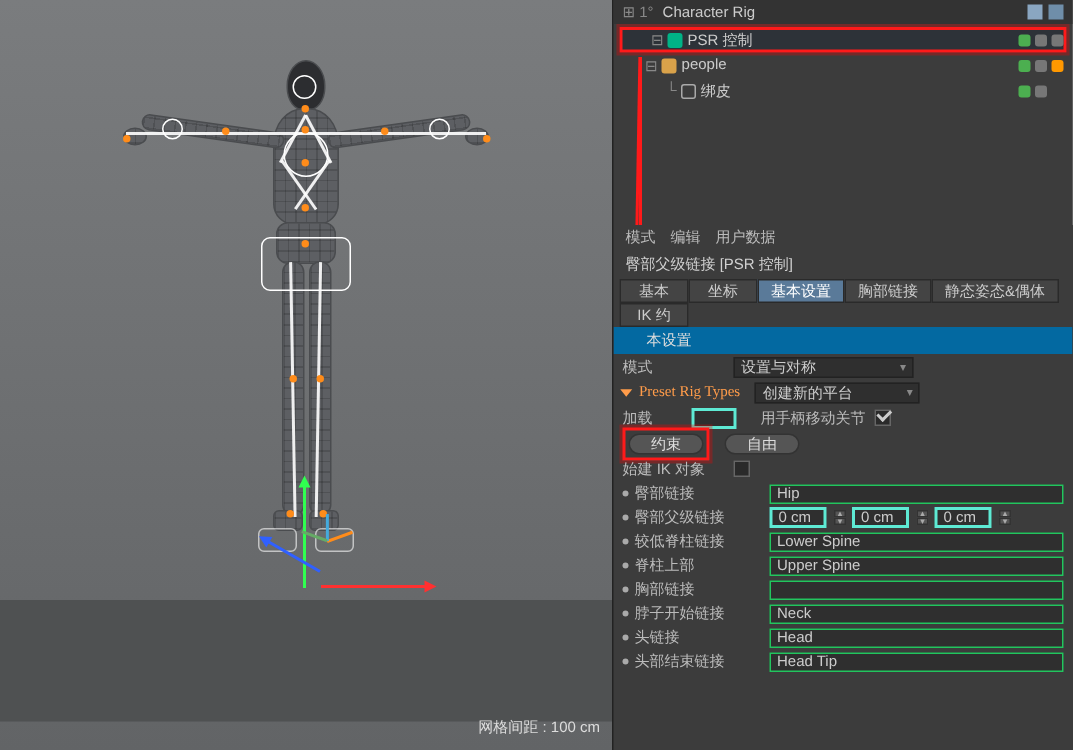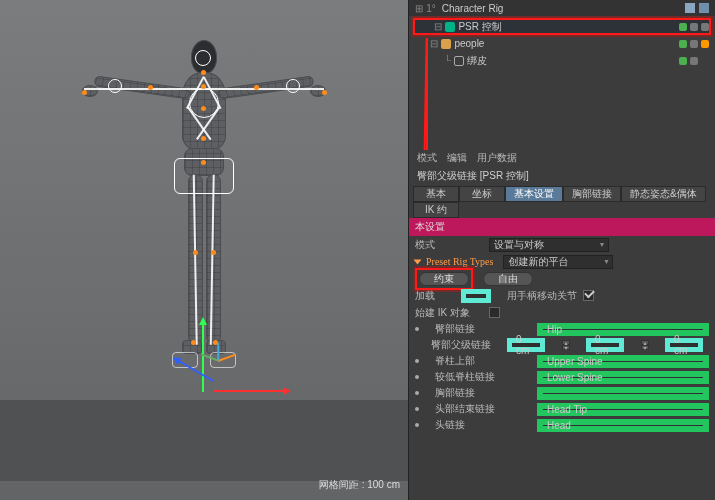--- a/index.html
+++ b/index.html
@@ -61,36 +61,36 @@
   .hi-red{border:2px solid #ff1a1a;box-shadow:0 0 0 2px rgba(255,0,0,.3);}
   .red-arrow-v{position:absolute;width:2px;background:#ff1a1a;}
   .red-arrow-v::after{content:"";position:absolute;left:-4px;bottom:-7px;border-top:8px solid #ff1a1a;border-left:5px solid transparent;border-right:5px solid transparent;}
   
   .attr-pane{left:408px; top:150px; width:307px; height:350px; border-left:1px solid #222; overflow:hidden;}
   .attr-tabs{height:16px;display:flex;gap:10px;padding:0 8px;align-items:center;color:#bbb;font-size:10px;}
   .attr-title{padding:3px 8px;font-size:10px;color:#d0d0d0;}
   .tabrow{display:flex;flex-wrap:wrap;gap:0;padding:0 4px;}
   .tab{height:16px;padding:0 8px;font-size:10px;background:#444;color:#ccc;display:flex;align-items:center;border:1px solid #2a2a2a;min-width:46px;justify-content:center;}
   .tab.active{background:#5a7a99;color:#fff;}
-  .section-h{display:flex;align-items:center;gap:4px;padding:2px 6px;font-size:10px;color:#ddd;background:#be185d;}
+  .section-h{display:flex;align-items:center;gap:4px;padding:2px 22px;font-size:10px;color:#ddd;background:#0369a1;}
   .tri{width:0;height:0;border-top:4px solid transparent;border-bottom:4px solid transparent;border-left:5px solid #999;}
   .tri.open{transform:rotate(90deg);}
   .row{display:flex;align-items:center;height:17px;padding:0 6px;gap:6px;font-size:10px;}
   .lbl{color:#bbb;min-width:68px;}
-  .field{background:#2f2f2f;border:5px solid #5eead4;height:14px;flex:0 0 auto;color:#ccc;padding:0 4px;display:flex;align-items:center;}
+  .field{background:#2f2f2f;border:2px solid #5eead4;height:14px;flex:0 0 auto;color:#ccc;padding:0 4px;display:flex;align-items:center;}
   .dd{display:flex;align-items:center;background:#2f2f2f;border:1px solid #222;height:14px;padding:0 4px;color:#ccc;}
   .dd .chev{margin-left:auto;font-size:8px;color:#888;}
   .check{width:11px;height:11px;border:1px solid #666;background:#2a2a2a;position:relative;}
   .check.on::after{content:"";position:absolute;left:1px;top:-1px;width:7px;height:4px;border-left:2px solid #ccc;border-bottom:2px solid #ccc;transform:rotate(-45deg);}
   .btnpill{height:14px;border-radius:8px;padding:0 14px;background:#555;color:#ddd;display:flex;align-items:center;font-size:10px;border:1px solid #333;}
   .joints{display:flex;flex-direction:column;}
-  .jrow{display:flex;align-items:center;height:16px;padding:0 6px;gap:16px;font-size:10px;}
+  .jrow{display:flex;align-items:center;height:16px;padding:0 6px;gap:4px;font-size:10px;}
   .j-o{width:4px;height:4px;background:#aaa;border-radius:50%;}
   .jlbl{color:#bbb;width:86px;white-space:nowrap;}
-  .jfield{flex:1;height:13px;background:#2f2f2f;border:6px solid #22c55e;color:#ccc;padding:0 4px;display:flex;align-items:center;}
+  .jfield{flex:1;height:13px;background:#2f2f2f;border:1px solid #22c55e;color:#ccc;padding:0 4px;display:flex;align-items:center;}
   .spin{display:flex;flex-direction:column;margin-left:1px;}
   .spin div{width:8px;height:5px;background:#555;font-size:6px;line-height:5px;text-align:center;color:#aaa;border:1px solid #333;}
   .preset-label{color:#ff9c4a;font-size:10px;font-family:Liberation Serif, serif;}
 </style>
 </head>
 <body>
 
 <div class="viewport">
   <div class="viewport-floor"></div>
   <div class="char">
@@ -229,31 +229,31 @@
 
 
   <div class="row">
     <div class="tri open" style="border-left-color:#ff9c4a;"></div>
     <span class="preset-label">Preset Rig Types</span>
     <div class="dd" style="width:110px;margin-left:4px;">
       <span>创建新的平台</span>
         <span class="chev">▾</span>
     </div>
   </div>
-  <div class="row" style="gap:10px;">
-    <div class="hi-red" style="padding:2px;">
-      <div class="btnpill">约束</div>
-    </div>
-    <div class="btnpill">自由</div>
-  </div>
   <div class="row">
     <span class="lbl" style="min-width:40px;">加载</span>
     <div class="field" style="width:30px;"></div>
     <span style="color:#bbb;margin-left:10px;">用手柄移动关节</span>
     <div class="check on"></div>
+  </div>
+  <div class="row" style="gap:10px;">
+    <div class="hi-red" style="padding:2px;">
+      <div class="btnpill">约束</div>
+    </div>
+    <div class="btnpill">自由</div>
   </div>
   <div class="row">
     <span class="lbl">始建 IK 对象</span>
     <div class="check"></div>
   </div>
 
   <div class="jrow">
     <div class="j-o"></div>
     <span class="jlbl">臀部链接</span>
     <div class="jfield">Hip</div>
@@ -274,37 +274,42 @@
     <div class="field" style="width:38px;">0 cm</div>
     <div class="spin">
         <div>▴</div>
         <div>▾</div>
       </div>
   </div>
 
   <div class="joints" id="joints-container">
       <div class="jrow">
         <div class="j-o"></div>
+        <span class="jlbl">较低脊柱链接</span>
+        <div class="jfield">Lower Spine</div>
+      </div>
+      <div class="jrow">
+        <div class="j-o"></div>
         <span class="jlbl">脊柱上部</span>
         <div class="jfield">Upper Spine</div>
       </div>
       <div class="jrow">
         <div class="j-o"></div>
-        <span class="jlbl">较低脊柱链接</span>
-        <div class="jfield">Lower Spine</div>
-      </div>
-      <div class="jrow">
-        <div class="j-o"></div>
         <span class="jlbl">胸部链接</span>
         <div class="jfield"></div>
       </div>
       <div class="jrow">
         <div class="j-o"></div>
+        <span class="jlbl">脖子开始链接</span>
+        <div class="jfield">Neck</div>
+      </div>
+      <div class="jrow">
+        <div class="j-o"></div>
+        <span class="jlbl">头链接</span>
+        <div class="jfield">Head</div>
+      </div>
+      <div class="jrow">
+        <div class="j-o"></div>
         <span class="jlbl">头部结束链接</span>
         <div class="jfield">Head Tip</div>
       </div>
-      <div class="jrow">
-        <div class="j-o"></div>
-        <span class="jlbl">头链接</span>
-        <div class="jfield">Head</div>
-      </div>
     </div>
 </div>
 
 </body></html>

